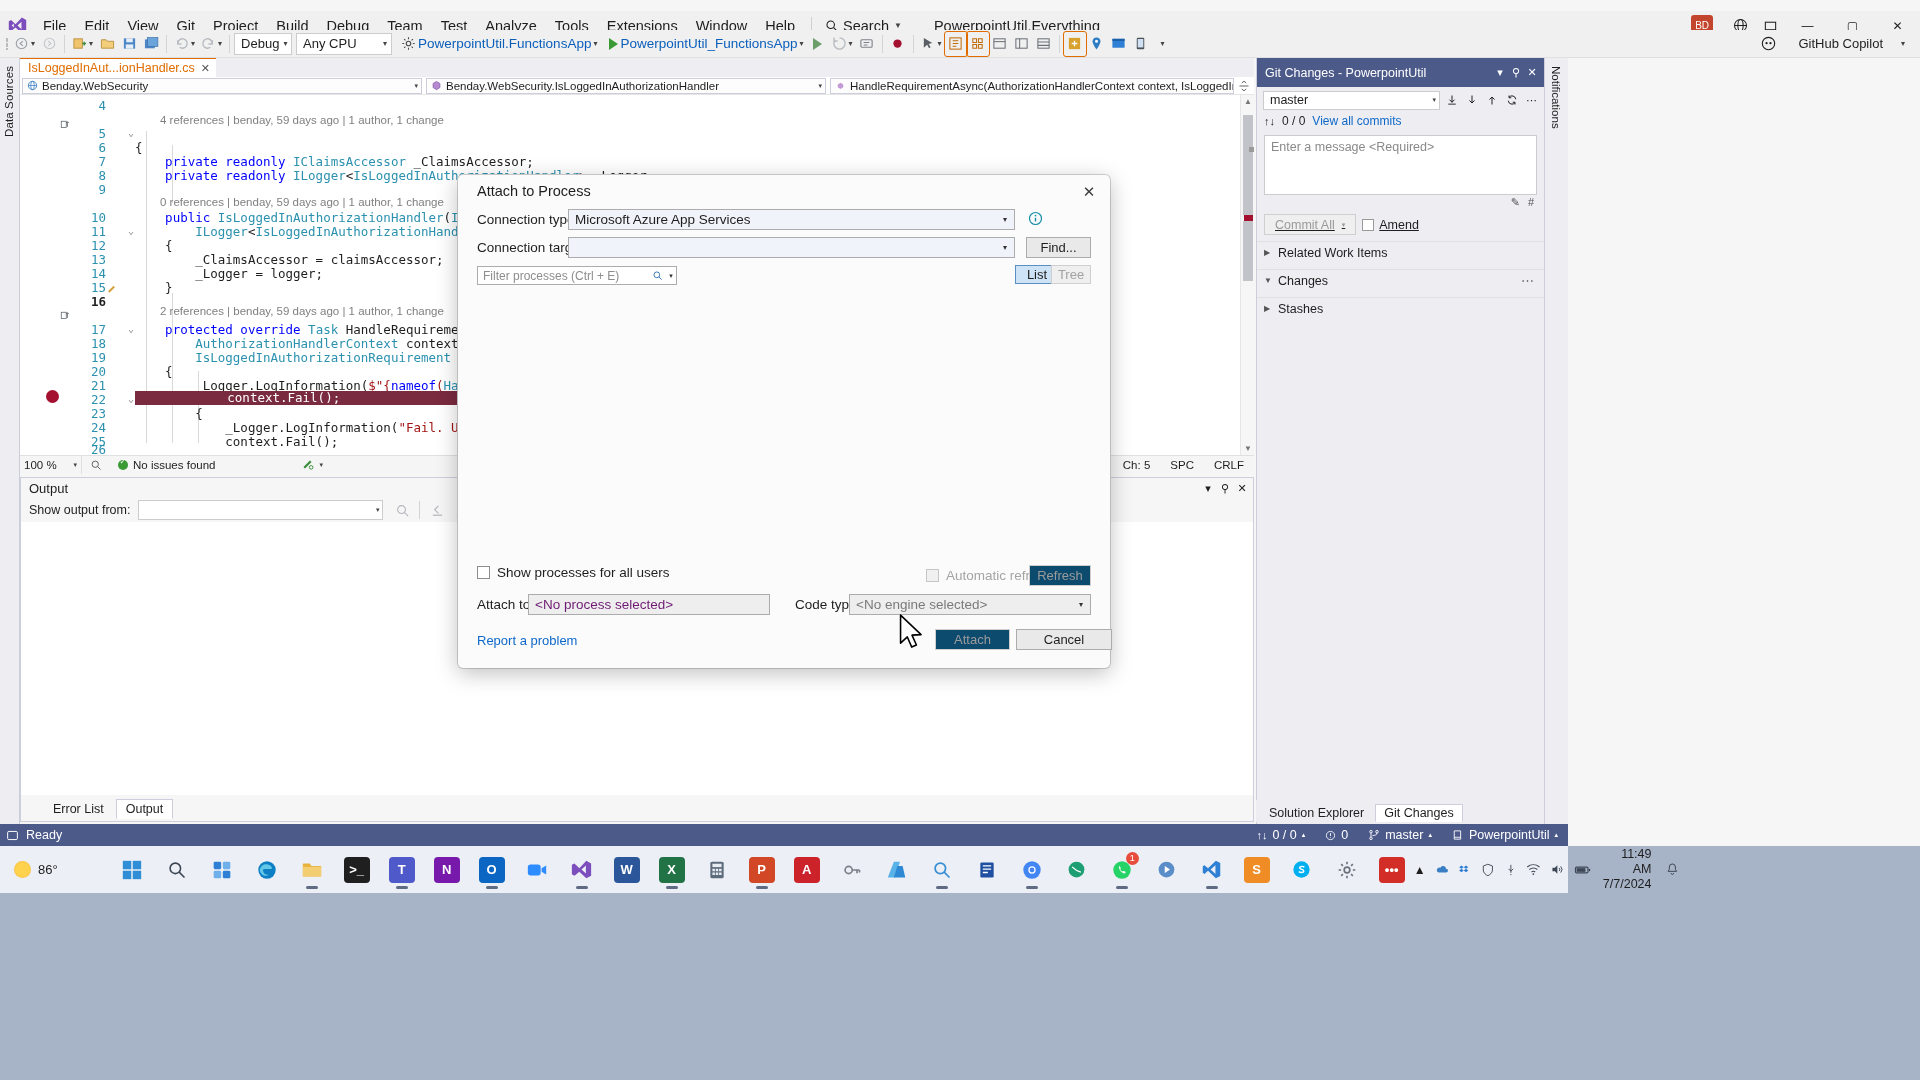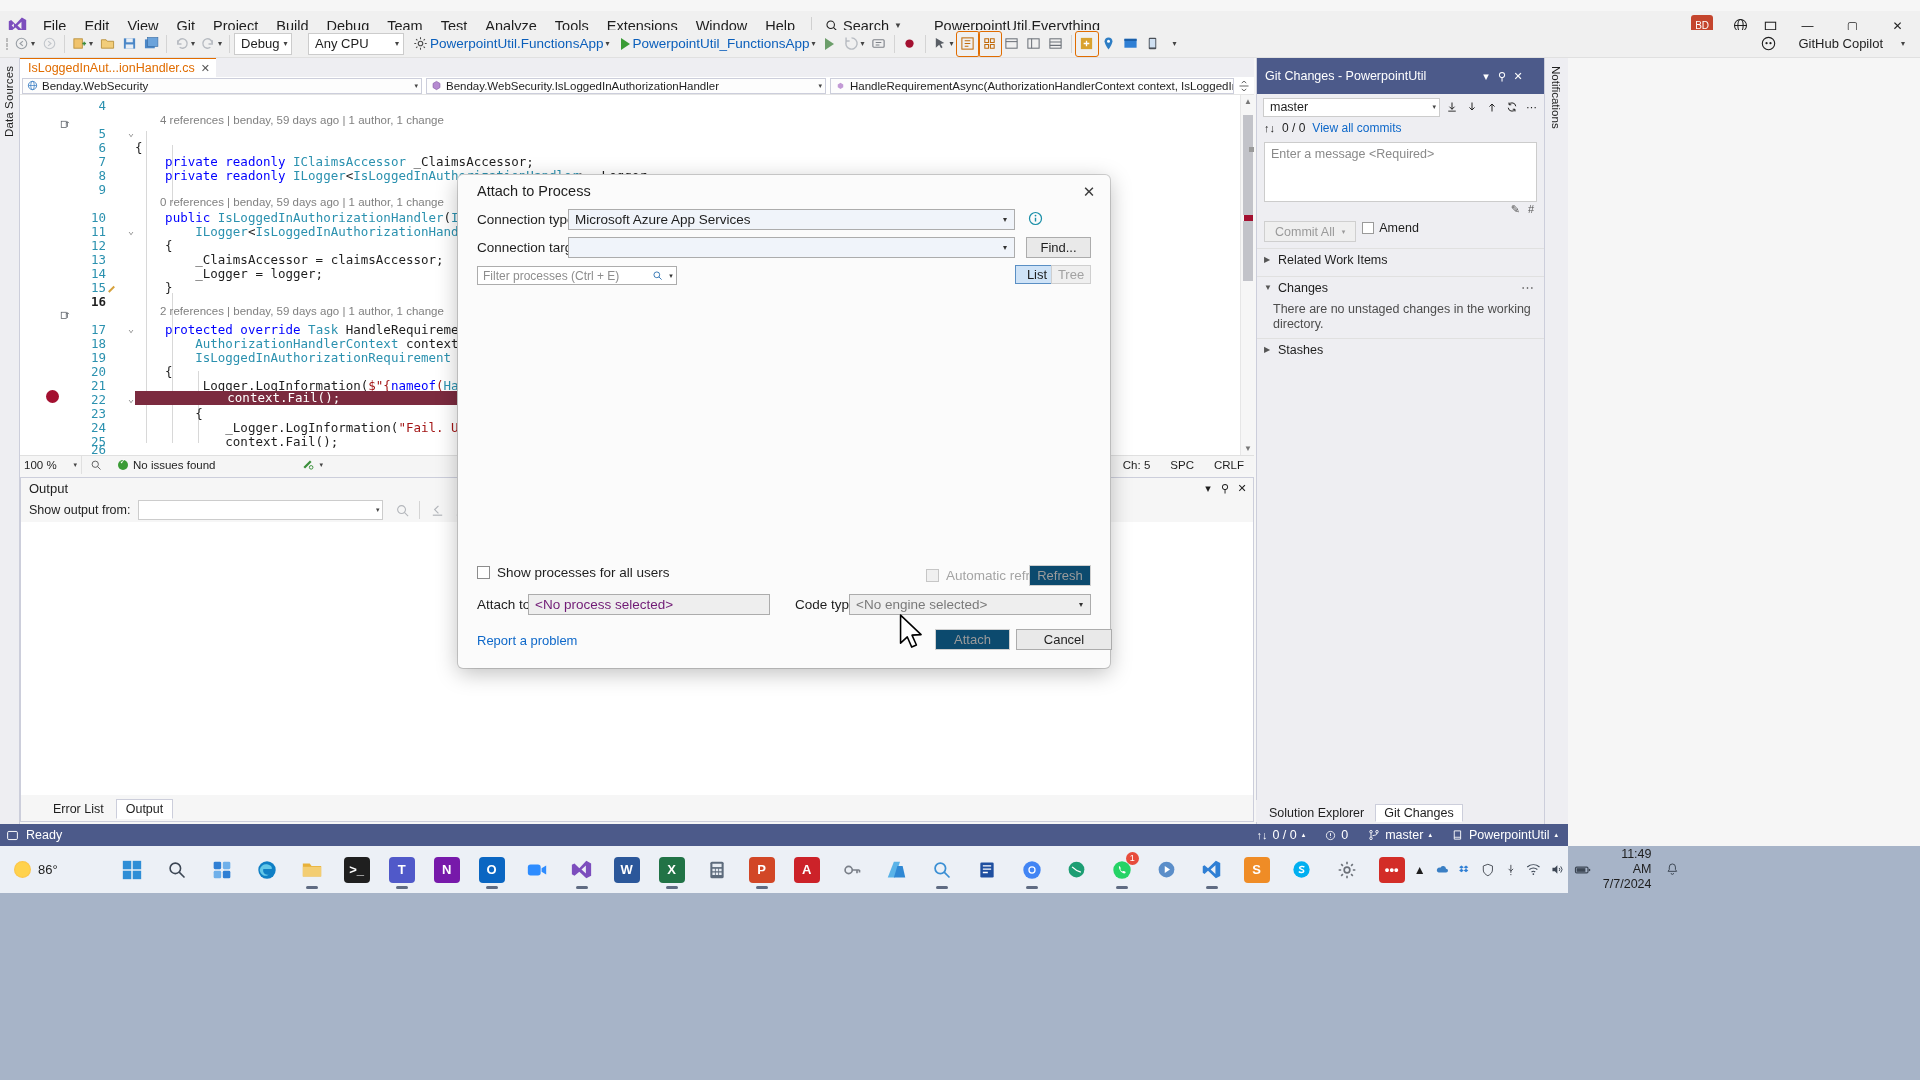--- a/index.html
+++ b/index.html
@@ -200,22 +200,22 @@
     border:1px solid transparent; color:#1e1e1e;
   }
   .out-tab.active { background:#fff; border:1px solid #cccedb; border-bottom-color:#fff; }
 
   
   .rightdock {
     position:absolute; left:1256px; top:58px; width:288px; height:766px;
     background:#eeeef2; border-left:1px solid #cccedb;
   }
   .gc-head {
-    height:36px; background:#4c5a8a; color:#fff; display:flex; align-items:center;
-    padding:0 18px 0 8px; font-size:12.5px;
+    height:29px; background:#4c5a8a; color:#fff; display:flex; align-items:center;
+    padding:0 4px 0 8px; font-size:12.5px;
   }
   .gc-head .hr { margin-left:auto; display:flex; gap:4px; align-items:center; padding-right:2px; }
   .gc-head .hr span { width:12px; text-align:center; font-size:11px; }
   .gc-branchrow {
     height:24px; display:flex; align-items:center; gap:3px; padding:2px 4px 0 6px;
   }
   .gc-branch {
     flex:1; height:19px; border:1px solid #cccccc; background:#fff;
     display:flex; align-items:center; justify-content:space-between;
     padding:0 3px 0 6px; font-size:12.5px;
@@ -224,21 +224,21 @@
   .gc-syncrow {
     height:20px; display:flex; align-items:center; gap:7px; padding-left:7px; font-size:12px;
   }
   .gc-link { color:#0e68c9; font-size:12px; cursor:pointer; }
   .gc-msgbox {
     margin:4px 7px 0 7px; height:60px; border:1px solid #cccccc; background:#fff;
     font-size:12.5px; color:#8a8a8a; padding:4px 6px;
   }
   .gc-msgtools { display:flex; justify-content:flex-end; gap:8px; padding:1px 10px 0 0; height:15px;}
   .gc-msgtools span { font-size:11px; color:#555; }
-  .gc-commitrow { display:flex; align-items:flex-start; gap:6px; padding:4px 7px 0 7px; }
+  .gc-commitrow { display:flex; align-items:center; gap:6px; padding:4px 7px 0 7px;text-decoration:underline; }
   .gc-commitbtn {
     height:21px; padding:0 10px; border:1px solid #cfcfcf; background:#efefef;
     font-size:12.5px; color:#9a9a9a; display:flex; align-items:center; gap:7px;
   }
   .gc-check { display:flex; align-items:center; gap:5px; font-size:12.5px; color:#1e1e1e;}
   .gc-check i {
     width:12px; height:12px; border:1px solid #9a9a9a; background:#fff; display:inline-block;
   }
   .gc-section {
     height:22px; display:flex; align-items:center; gap:5px; padding-left:7px;
@@ -480,21 +480,21 @@
           <path d="M12 8a5 5 0 1 0-2 4" fill="none" stroke="#b8bcc2" stroke-width="1.5"></path>
           <path d="M12 4.5V8.5H8" fill="none" stroke="#b8bcc2" stroke-width="1.5"></path>
         </svg>
       <span class="caret-dn">▾</span>
     </div>
     <div class="tsep"></div>
     <div class="tcombo" style="width:58px;">
       <span>Debug</span>
       <span class="caret-dn">▾</span>
     </div>
-    <div class="tcombo" style="width:96px; margin-left:16px;">
+    <div class="tcombo" style="width:96px; margin-left:4px;">
       <span>Any CPU</span>
       <span class="caret-dn">▾</span>
     </div>
     <div class="tbtn" style="margin-left:6px;">
       <svg viewBox="0 0 16 16">
           <circle cx="8" cy="8" r="2.4" fill="none" stroke="#4a4a4a" stroke-width="1.2"></circle>
           <path d="M8 1.4v2M8 12.6v2M1.4 8h2M12.6 8h2M3.3 3.3l1.4 1.4M11.3 11.3l1.4 1.4M12.7 3.3l-1.4 1.4M4.7 11.3l-1.4 1.4" stroke="#4a4a4a" stroke-width="1.1"></path>
         </svg>
       <span class="tlabel" style="color:#0b5fbb">PowerpointUtil.FunctionsApp</span>
       <span class="caret-dn">▾</span>
@@ -889,21 +889,20 @@
     <div class="gc-section">
       <span class="tri">▶</span>
       <span>Related Work Items</span>
     </div>
 
     <div class="gc-section">
       <span class="tri">▼</span>
       <span>Changes</span>
       <span class="dots">⋯</span>
     </div>
-    <div class="gc-note">There are no unstaged changes in the working directory.</div>
 
     <div class="gc-section">
       <span class="tri">▶</span>
       <span>Stashes</span>
     </div>
   </div>
 
   <div class="rd-tabs">
     <div class="rd-tab">Solution Explorer</div>
     <div class="rd-tab active">Git Changes</div>

